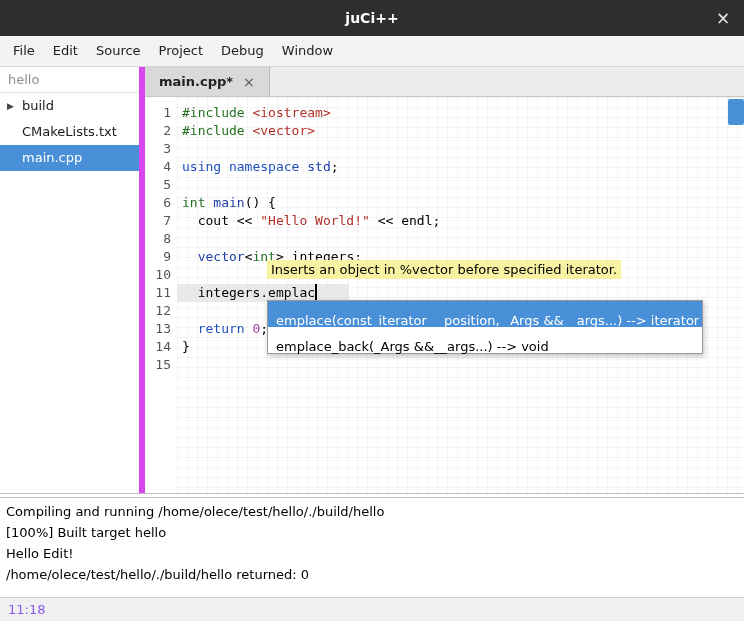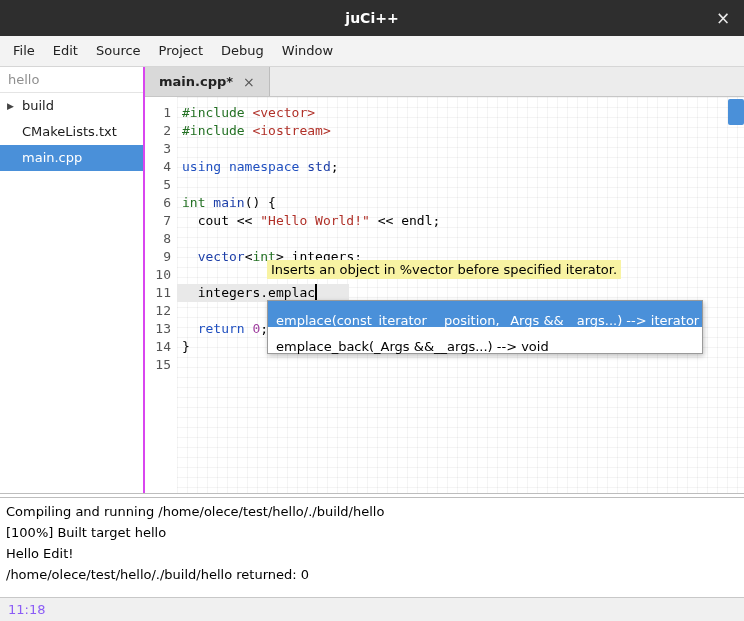--- a/index.html
+++ b/index.html
@@ -18,21 +18,21 @@
     line-height: 36px; text-align: center; font-size: 17px; color: #ececec; cursor: default; }
 
   
   .menubar { position: absolute; top: 36px; left: 0; right: 0; height: 31px;
     background: #f3f3f3; border-bottom: 1px solid #d6d6d6;
     display: flex; align-items: center; padding-left: 4px; }
   .menu-item { padding: 0 9px; line-height: 30px; color: #222; }
 
   
   .sidebar { position: absolute; top: 67px; left: 0; width: 145px; bottom: 128px;
-    background: #fff; border-right: 2px solid #d946ef; }
+    background: #fff; border-right: 6px solid #d946ef; }
   .proj { height: 26px; line-height: 26px; padding-left: 8px; color: #8f8f8f;
     border-bottom: 1px solid #e4e4e4; }
   .tree-row { height: 26px; line-height: 26px; padding-left: 22px; position: relative;
     color: #1a1a1a; white-space: nowrap; }
   .tree-row .expander { position: absolute; left: 7px; top: 0; font-size: 9px; color: #444; }
   .tree-row.selected { background: var(--accent, #4a90d9); color: #fff; }
 
   
   .tabbar { position: absolute; left: 145px; right: 0; top: 67px; height: 30px;
     background: #ececec; border-bottom: 1px solid #c6c6c6; display: flex; }
@@ -134,22 +134,22 @@
       <div class="ln">9</div>
       <div class="ln">10</div>
       <div class="ln">11</div>
       <div class="ln">12</div>
       <div class="ln">13</div>
       <div class="ln">14</div>
       <div class="ln">15</div>
     </div>
   <div class="code">
     <div class="curline"></div>
-  <div class="code-line"><span class="tok-preproc">#include</span><span class="tok-plain"> </span><span class="tok-string">&lt;vector&gt;</span></div>
-      <div class="code-line"><span class="tok-preproc">#include</span><span class="tok-plain"> </span><span class="tok-string">&lt;iostream&gt;</span></div>
+  <div class="code-line"><span class="tok-preproc">#include</span><span class="tok-plain"> </span><span class="tok-string">&lt;iostream&gt;</span></div>
+      <div class="code-line"><span class="tok-preproc">#include</span><span class="tok-plain"> </span><span class="tok-string">&lt;vector&gt;</span></div>
       <div class="code-line"></div>
       <div class="code-line"><span class="tok-keyword">using</span><span class="tok-plain"> </span><span class="tok-keyword">namespace</span><span class="tok-plain"> </span><span class="tok-name">std</span><span class="tok-plain">;</span></div>
       <div class="code-line"></div>
       <div class="code-line"><span class="tok-type">int</span><span class="tok-plain"> </span><span class="tok-name">main</span><span class="tok-plain">() {</span></div>
       <div class="code-line"><span class="tok-plain">  cout &lt;&lt; </span><span class="tok-string">"Hello World!"</span><span class="tok-plain"> &lt;&lt; endl;</span></div>
       <div class="code-line"></div>
       <div class="code-line"><span class="tok-plain">  </span><span class="tok-name">vector</span><span class="tok-plain">&lt;</span><span class="tok-type">int</span><span class="tok-plain">&gt; integers;</span></div>
       <div class="code-line"></div>
       <div class="code-line current"><span class="tok-plain">  integers.emplac</span><span class="caret"></span></div>
       <div class="code-line"></div>

